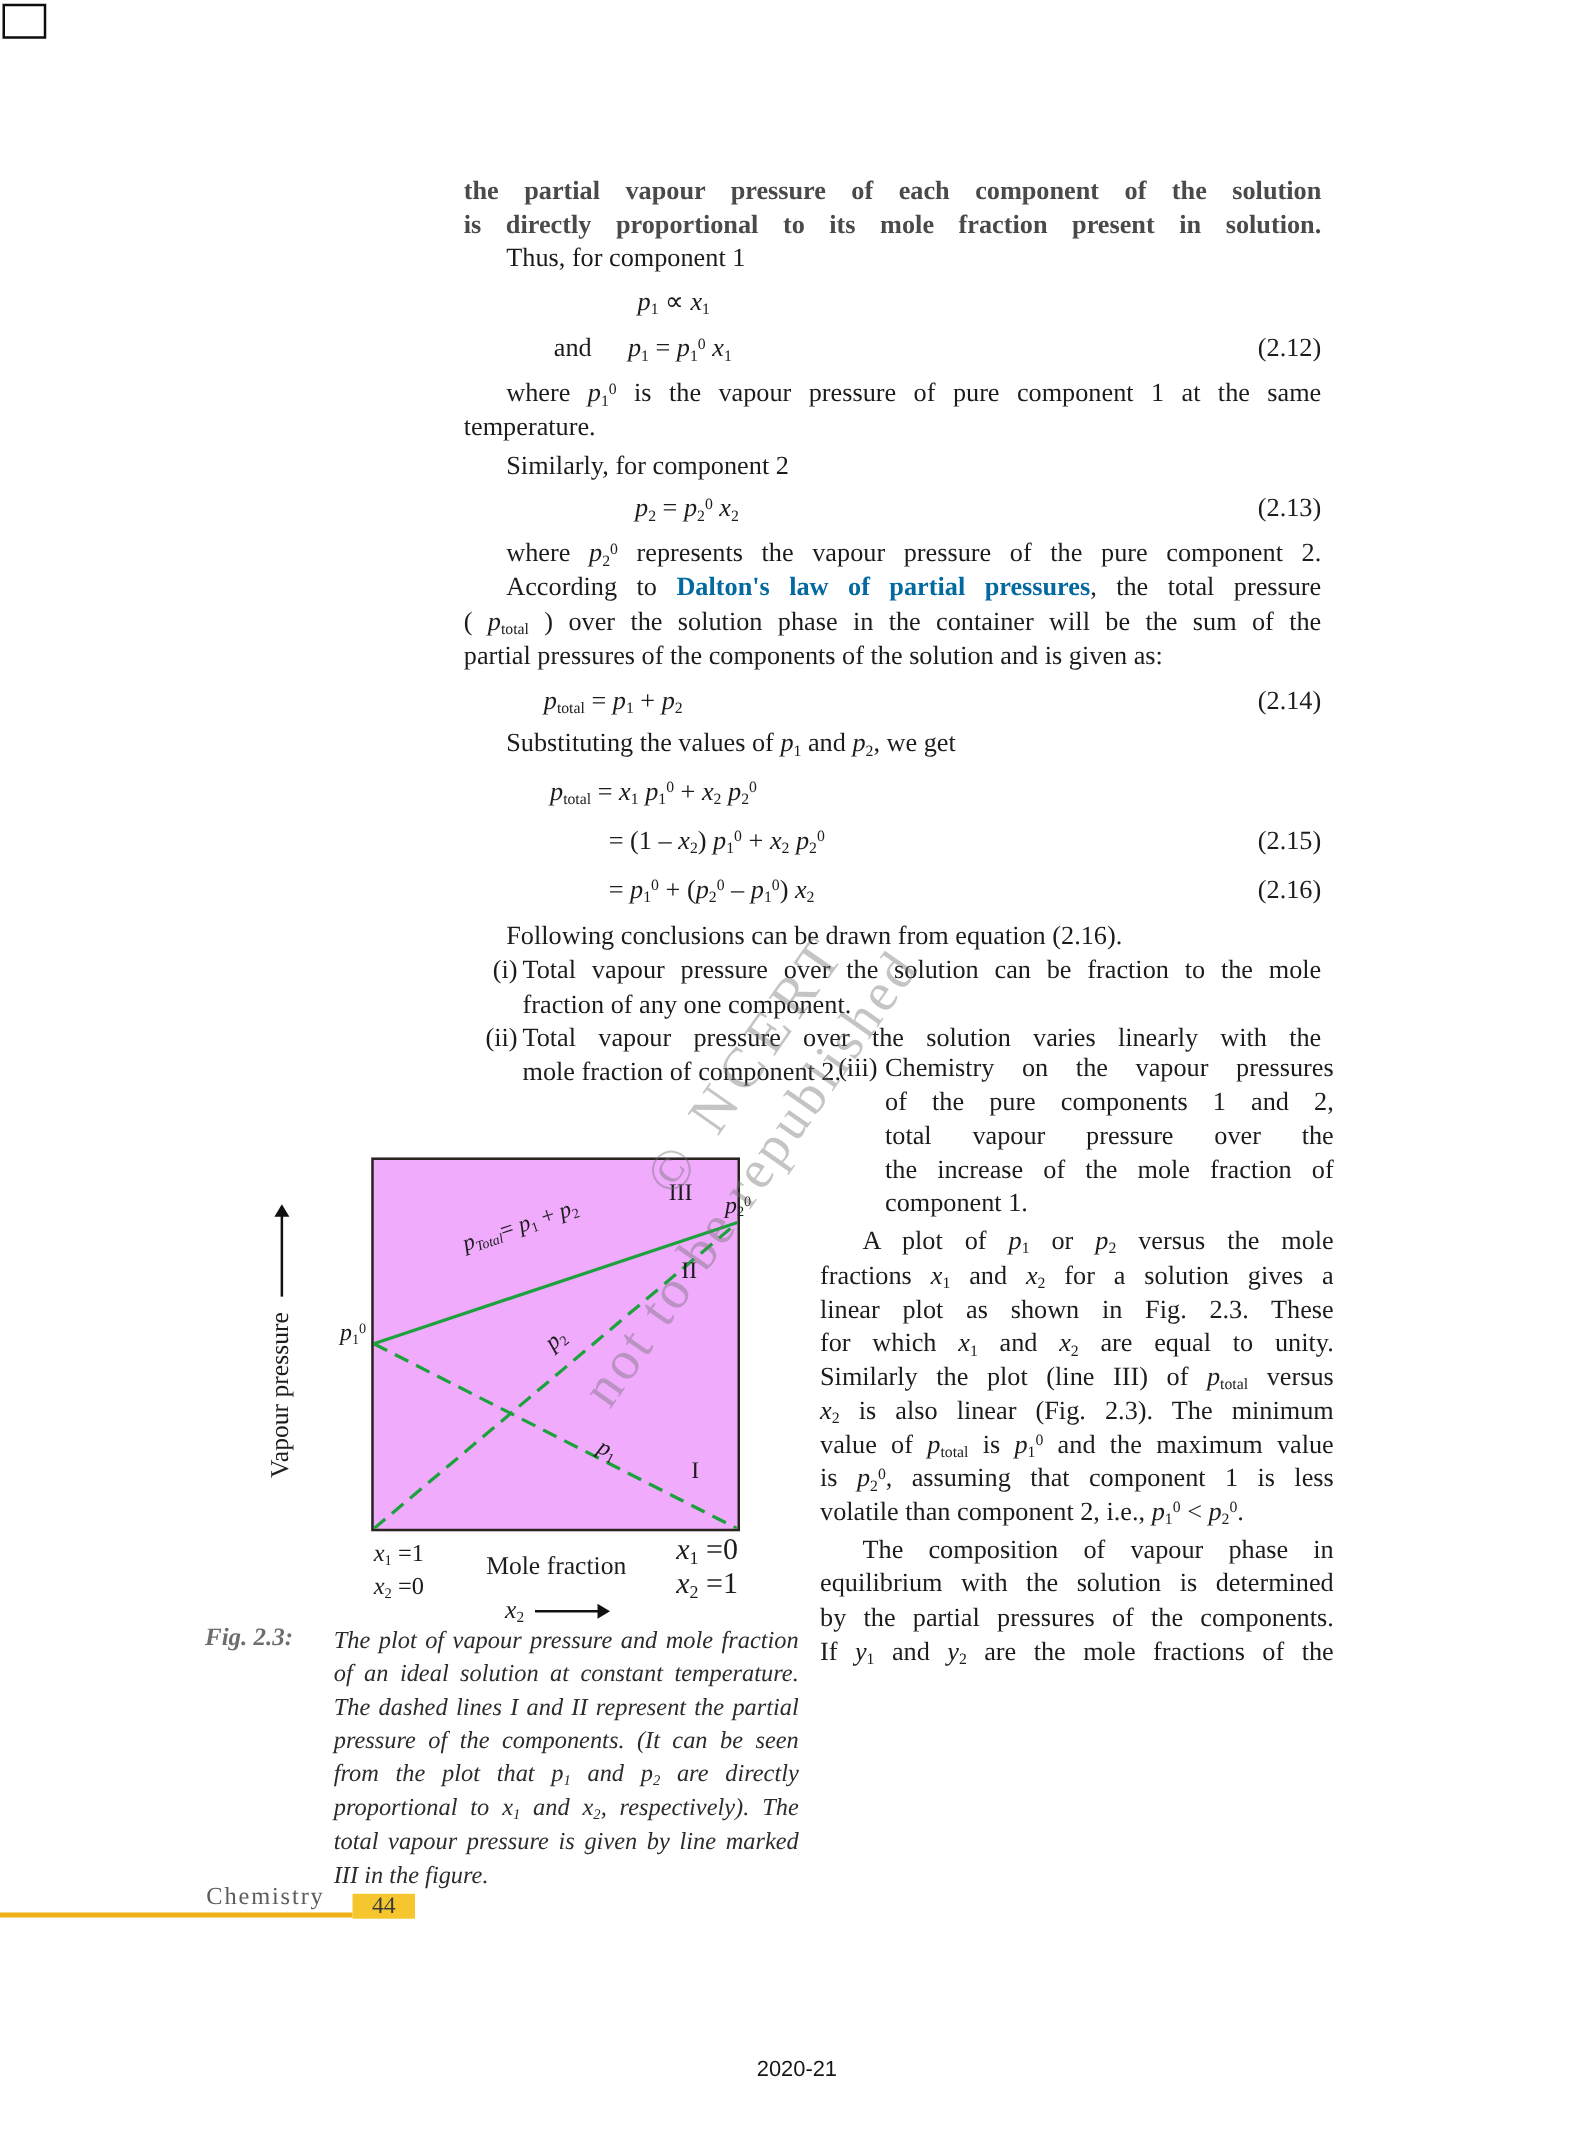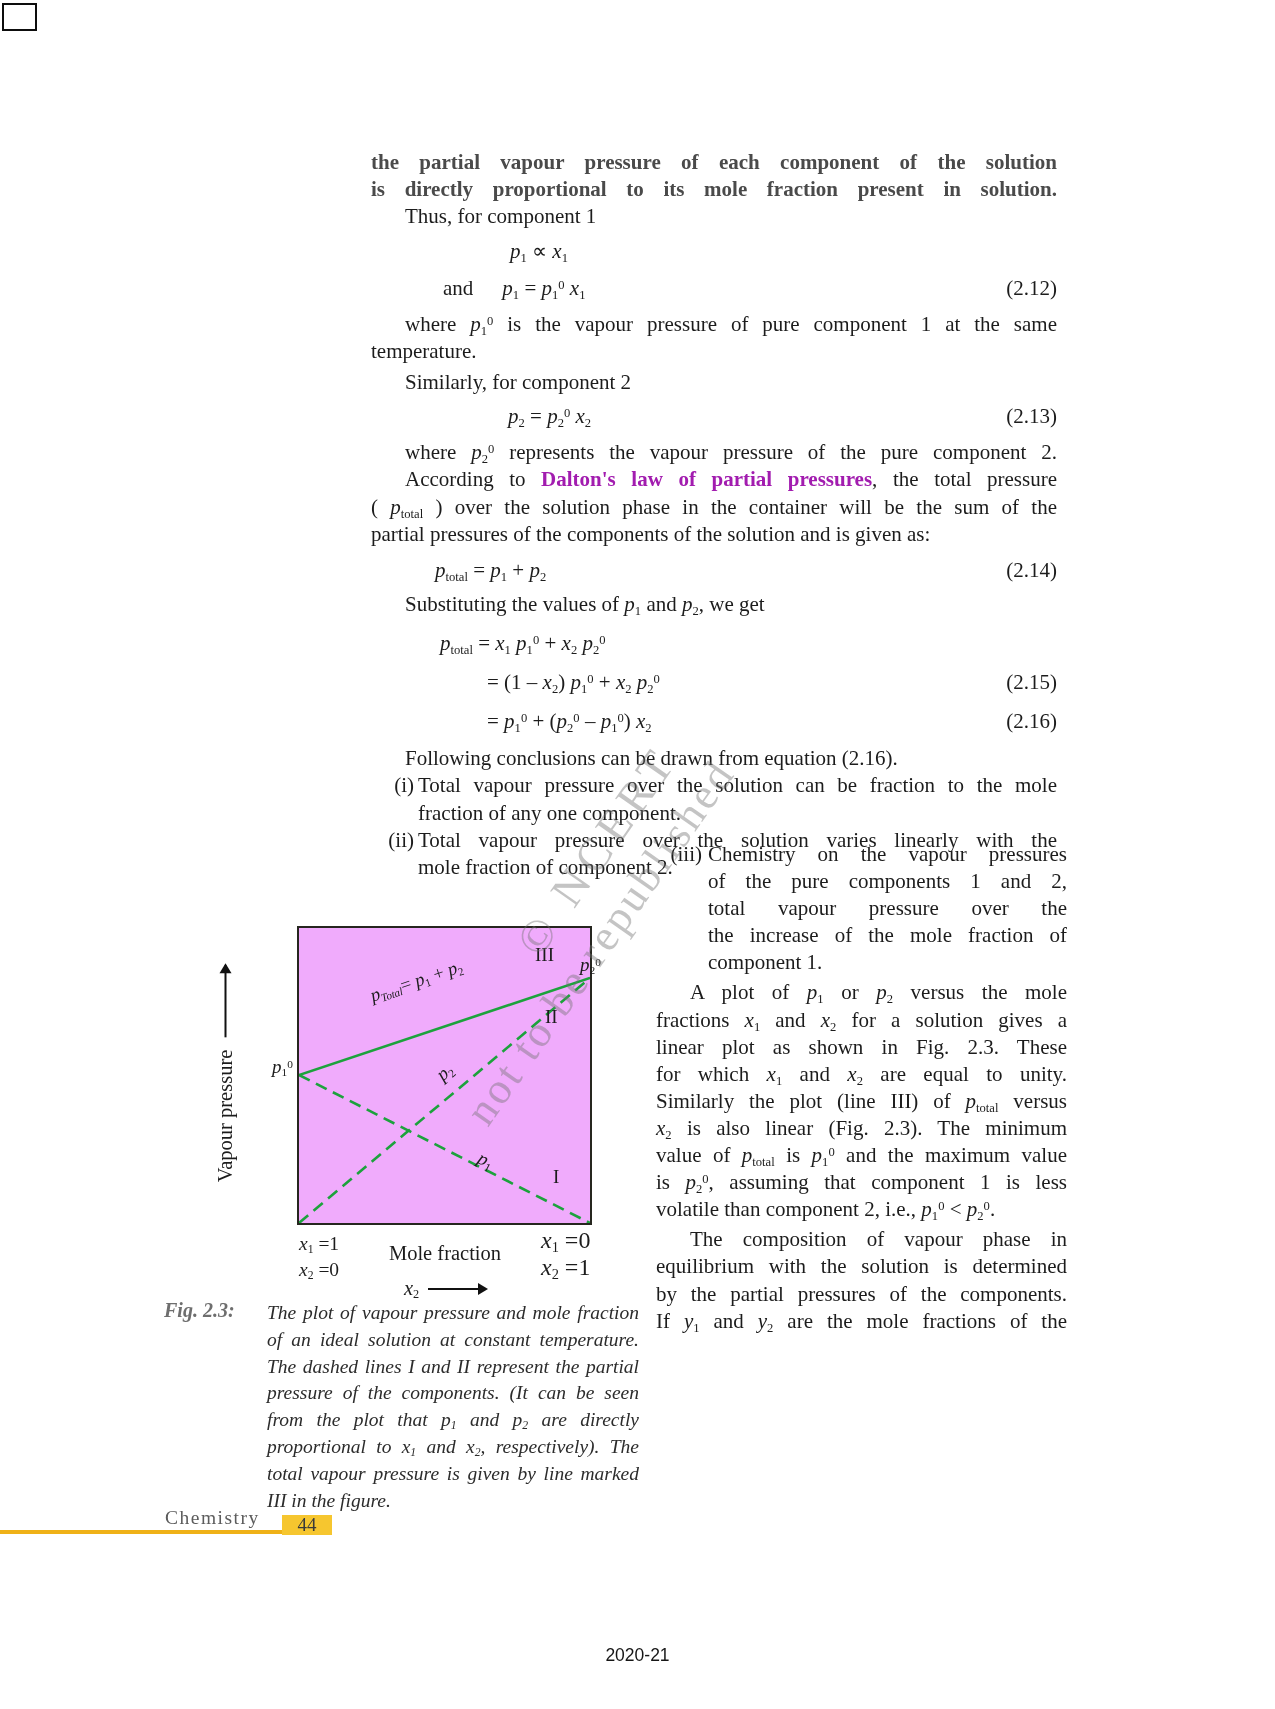--- a/index.html
+++ b/index.html
@@ -1,24 +1,24 @@
 <!DOCTYPE html>
 <html><head>
 <meta charset="utf-8">
 <style>
   html,body{margin:0;padding:0;background:#ffffff;}
   .page{position:relative;width:1275px;height:1709px;background:#fff;overflow:hidden;
         font-family:"Liberation Serif",serif;color:#1c1c1c;}
   sub{font-size:0.60em;vertical-align:-0.28em;line-height:0;}
   sup{font-size:0.60em;vertical-align:0.48em;line-height:0;}
   i{font-style:italic;}
-  b{font-weight:bold;color:#a21caf;}
-
-  
-  .intro{position:absolute;left:371px;top:149px;width:686px;font-size:21px;line-height:27.2px;}
+  b{font-weight:bold;color:#0369a1;}
+
+  
+  .intro{position:absolute;left:371px;top:139px;width:686px;font-size:21px;line-height:27.2px;}
   .lead{font-weight:bold;color:#4a4a4a;}
   .jl{text-align:justify;text-align-last:justify;}
   .ll{text-align:left;}
   .ind{padding-left:34px;}
   .mt4{margin-top:4px;} .mt6{margin-top:6px;}
   .eqrow{display:flex;align-items:baseline;line-height:33px;}
   .eqrow .eqnum{margin-left:auto;}
   .eqtall{line-height:39px;}
   .ml72{margin-left:72px;} .ml29{margin-left:29px;} .ml139{margin-left:139px;}
   .ml137{margin-left:137px;} .ml64{margin-left:64px;} .ml69{margin-left:69px;} .ml116{margin-left:116px;}

